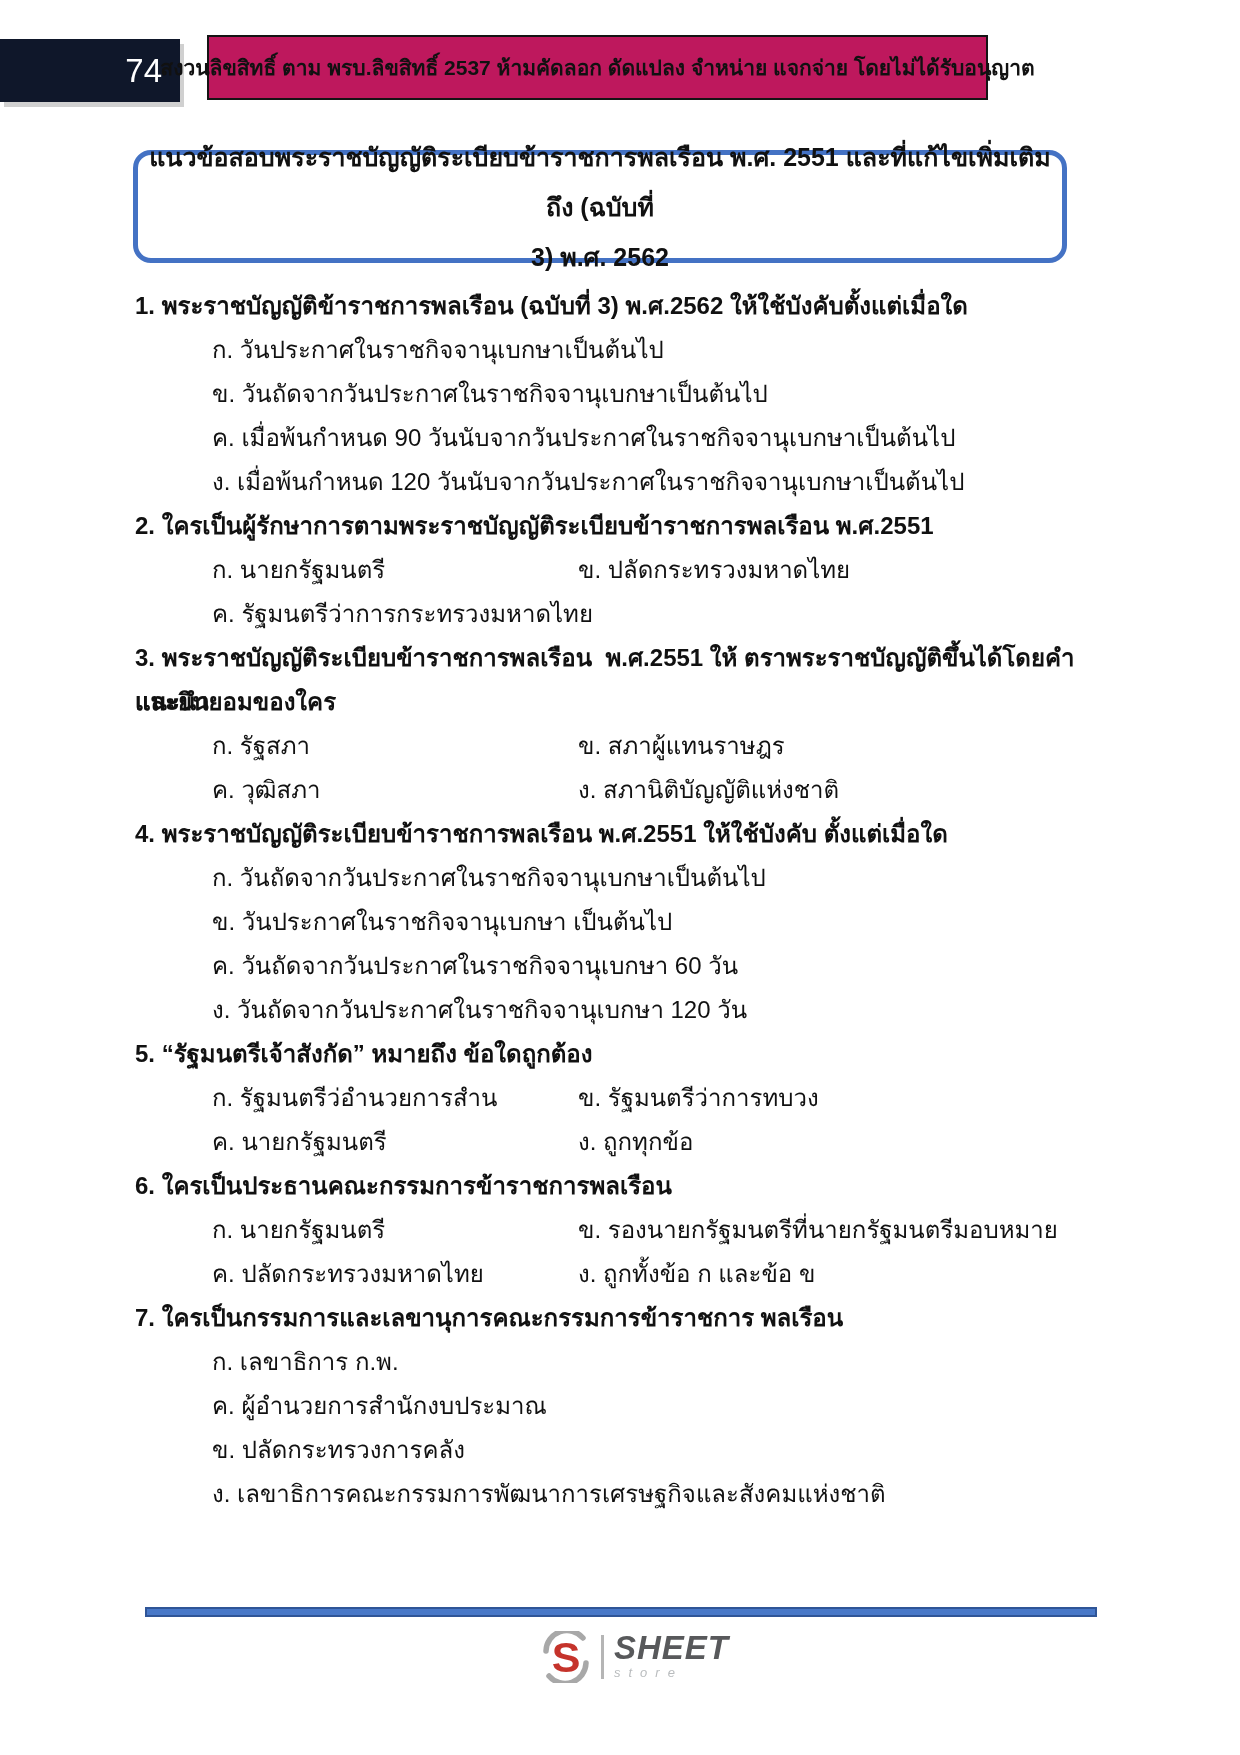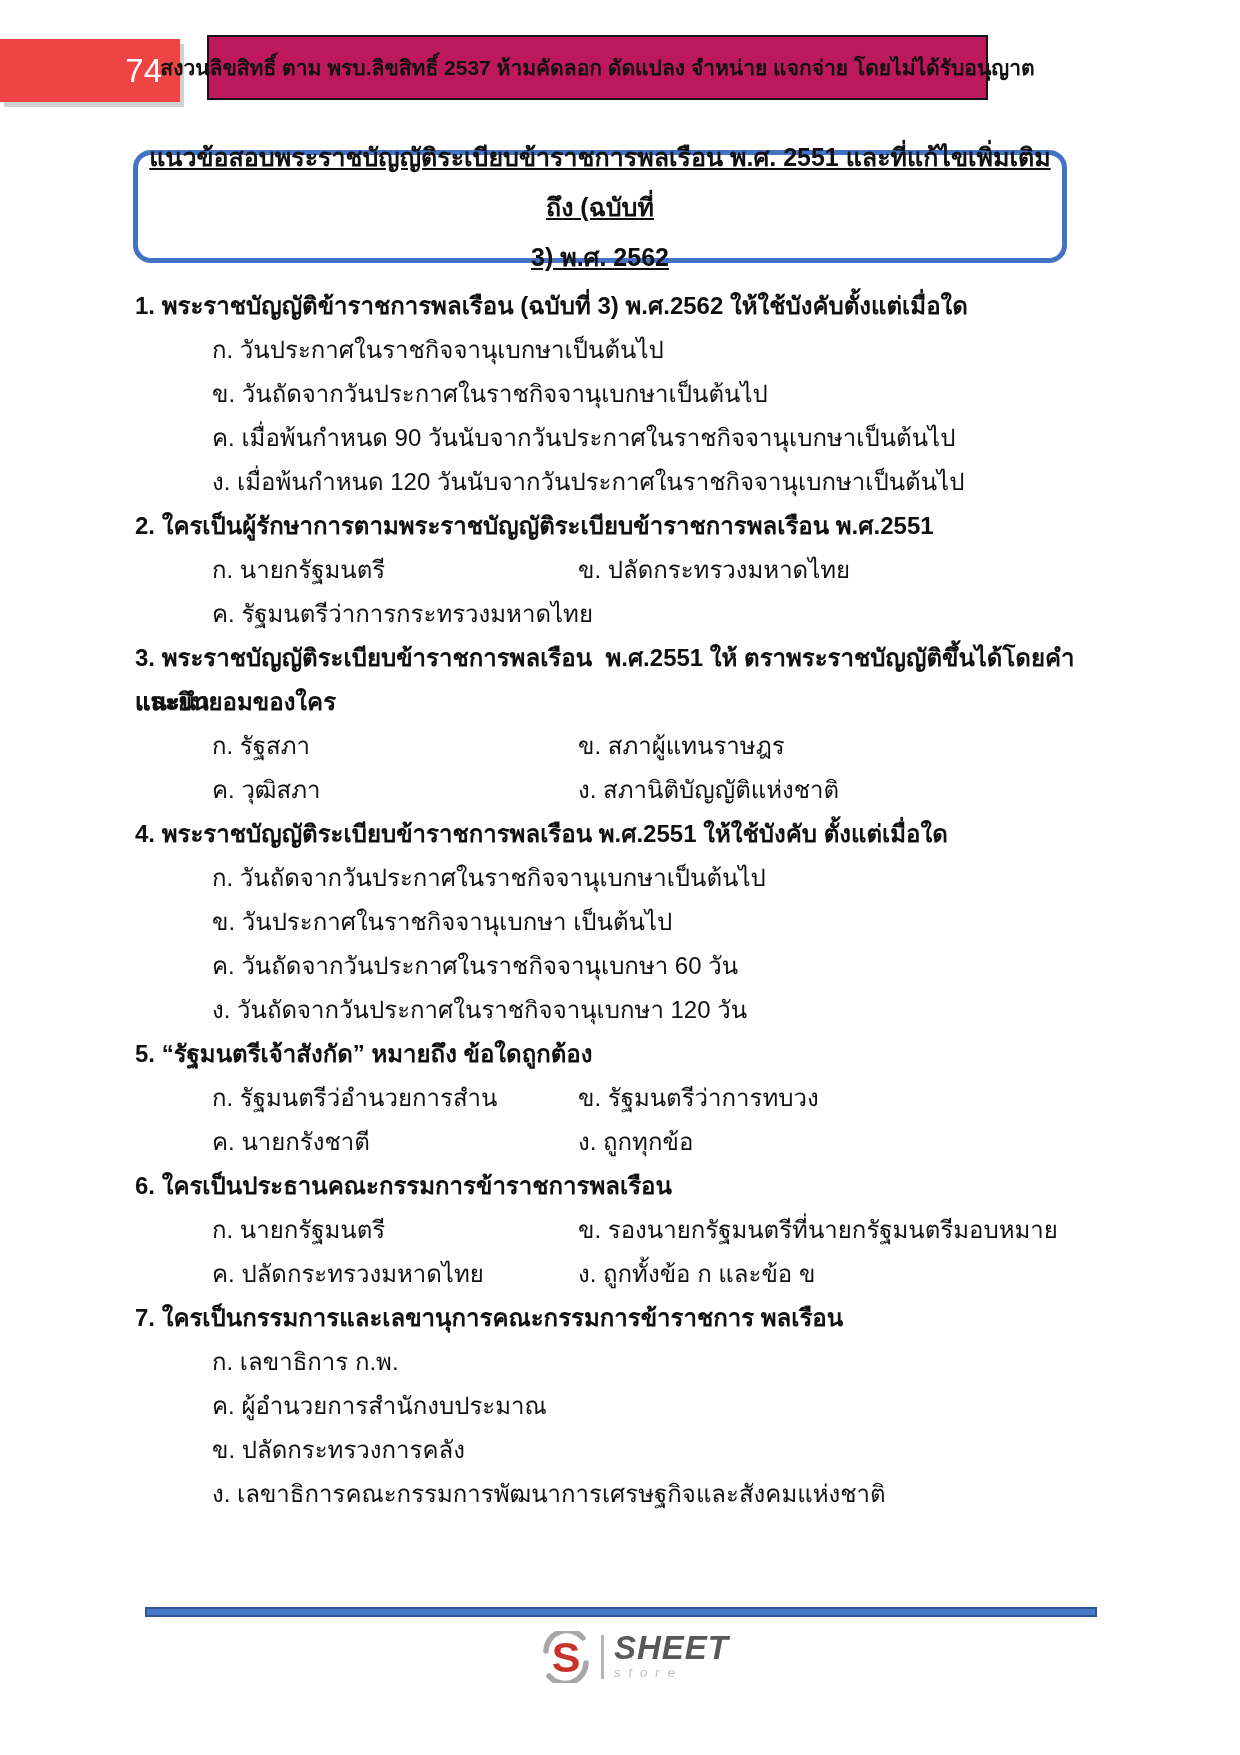--- a/index.html
+++ b/index.html
@@ -17,38 +17,38 @@
     width:1240px;height:1755px;
     font-family:"Liberation Sans",sans-serif;
     color:var(--ink);
     position:relative;
   }
   #page{position:relative;width:1240px;height:1755px;background:#fff;overflow:hidden;}
 
   
   .pageno-box{
     position:absolute;left:0;top:39px;width:180px;height:63px;
-    background:#ef4444;color:#fff;
+    background:#0f172a;color:#fff;
     text-align:right;line-height:63px;font-size:33px;font-weight:400;
     padding-right:18px;
     box-shadow:4px 5px 0 #d0d0d0;
   }
   .copyright-box{
     position:absolute;left:207px;top:35px;width:781px;height:65px;
     border:2px solid #141414;background:#be185d;
     display:flex;align-items:center;justify-content:center;
     font-size:21px;font-weight:bold;white-space:nowrap;
   }
 
   
   .title-box{
     position:absolute;left:133px;top:150px;width:934px;height:113px;
     border:5px solid var(--accent-blue);border-radius:18px;
     display:flex;flex-direction:column;align-items:center;justify-content:center;
-    font-size:25px;font-weight:bold;text-align:center;text-decoration:underline;
+    font-size:25px;font-weight:bold;text-align:center;
   }
   .title-box .t-line{line-height:50px;white-space:pre-wrap;}
 
   
   .content{position:absolute;left:135px;top:284px;width:940px;}
   .line{height:44px;line-height:44px;font-size:24px;white-space:pre-wrap;position:relative;}
   .q-header{font-weight:bold;}
   .opt-single{padding-left:77px;}
   .opt-row{padding-left:77px;}
   .opt-b{position:absolute;left:443px;top:0;line-height:44px;}
@@ -109,21 +109,21 @@
       <div class="q-block">
         <div class="line q-header">4. พระราชบัญญัติระเบียบข้าราชการพลเรือน พ.ศ.2551 ให้ใช้บังคับ ตั้งแต่เมื่อใด</div>
         <div class="line opt-single">ก. วันถัดจากวันประกาศในราชกิจจานุเบกษาเป็นต้นไป</div>
         <div class="line opt-single">ข. วันประกาศในราชกิจจานุเบกษา เป็นต้นไป</div>
         <div class="line opt-single">ค. วันถัดจากวันประกาศในราชกิจจานุเบกษา 60 วัน</div>
         <div class="line opt-single">ง. วันถัดจากวันประกาศในราชกิจจานุเบกษา 120 วัน</div>
       </div>
       <div class="q-block">
         <div class="line q-header">5. “รัฐมนตรีเจ้าสังกัด” หมายถึง ข้อใดถูกต้อง</div>
         <div class="line opt-row"><span class="opt-a">ก. รัฐมนตรีว่อำนวยการสำน</span><span class="opt-b">ข. รัฐมนตรีว่าการทบวง</span></div>
-        <div class="line opt-row"><span class="opt-a">ค. นายกรังชาตี</span><span class="opt-b">ง. ถูกทุกข้อ</span></div>
+        <div class="line opt-row"><span class="opt-a">ค. นายกรัฐมนตรี</span><span class="opt-b">ง. ถูกทุกข้อ</span></div>
       </div>
       <div class="q-block">
         <div class="line q-header">6. ใครเป็นประธานคณะกรรมการข้าราชการพลเรือน</div>
         <div class="line opt-row"><span class="opt-a">ก. นายกรัฐมนตรี</span><span class="opt-b">ข. รองนายกรัฐมนตรีที่นายกรัฐมนตรีมอบหมาย</span></div>
         <div class="line opt-row"><span class="opt-a">ค. ปลัดกระทรวงมหาดไทย</span><span class="opt-b">ง. ถูกทั้งข้อ ก และข้อ ข</span></div>
       </div>
       <div class="q-block">
         <div class="line q-header">7. ใครเป็นกรรมการและเลขานุการคณะกรรมการข้าราชการ พลเรือน</div>
         <div class="line opt-single">ก. เลขาธิการ ก.พ.</div>
         <div class="line opt-single">ค. ผู้อำนวยการสำนักงบประมาณ</div>

